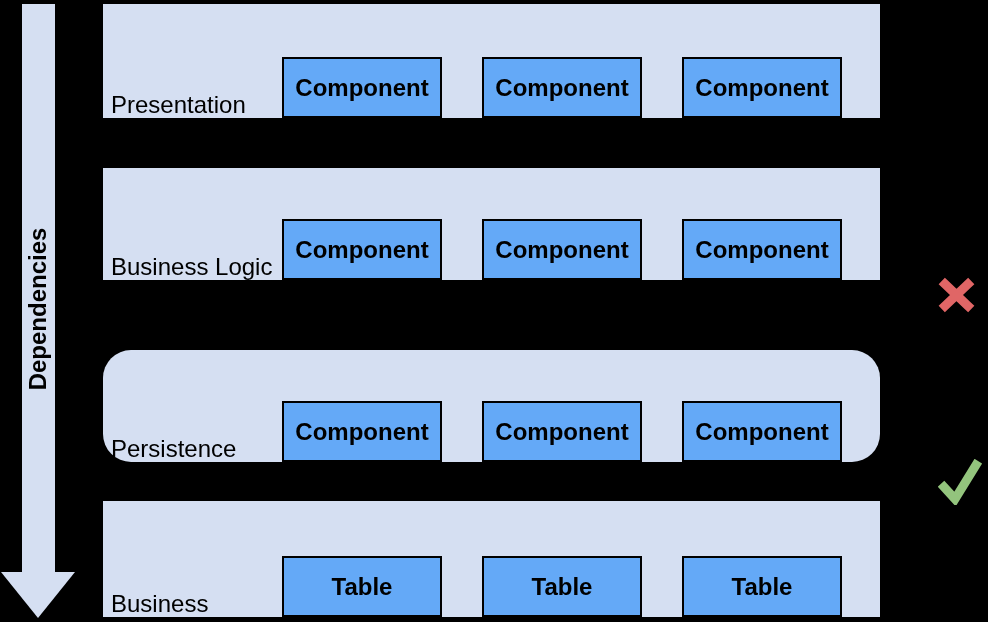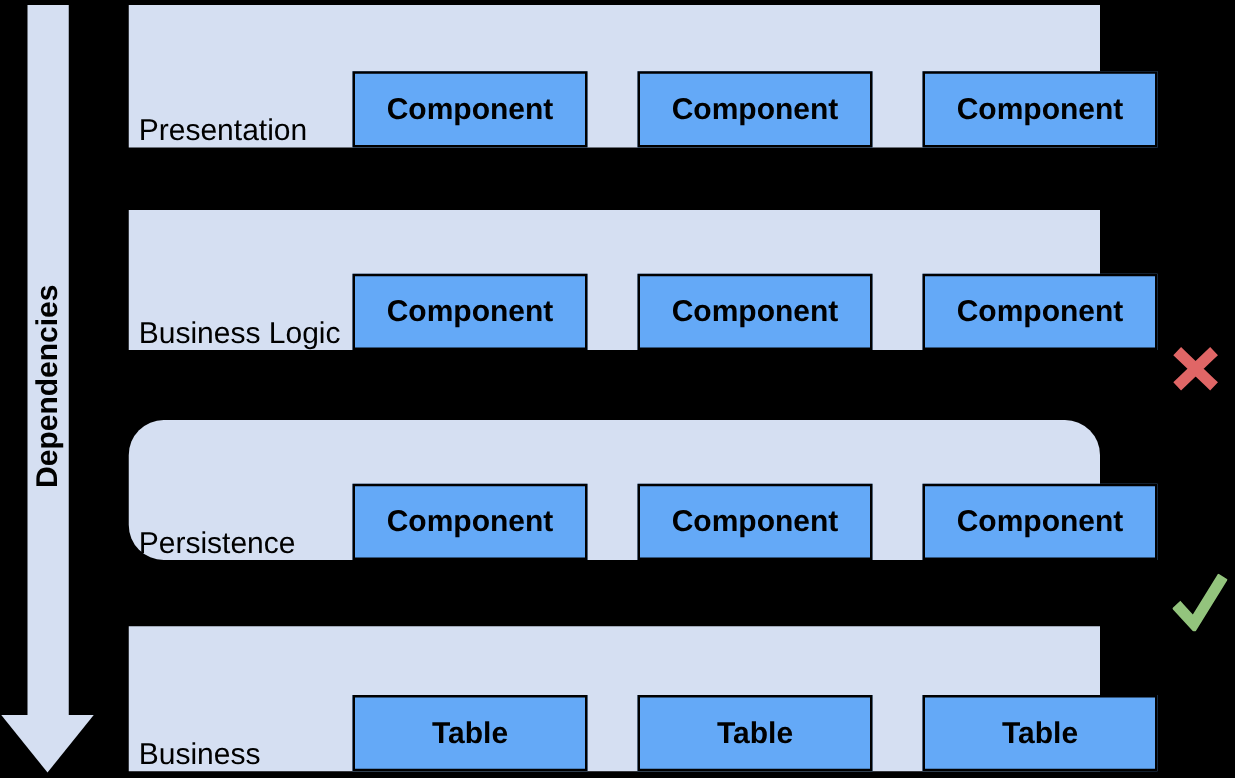--- a/index.html
+++ b/index.html
@@ -54,34 +54,34 @@
     left: 103px;
     width: 777px;
     background: #D5DFF2;
     display: flex;
     align-items: flex-end;
     padding-left: 8px;
     box-sizing: border-box;
   }
   .layer-1 { top: 4px;   height: 114px; }
   .layer-2 { top: 168px; height: 112px; }
-  .layer-3 { top: 336px; height: 112px; border-radius: 28px; }
+  .layer-3 { top: 350px; height: 112px; border-radius: 28px; }
   .layer-4 { top: 501px; height: 116px; }
 
   .layer-label {
     flex: 0 0 171px;
     font-size: 24px;
     line-height: 1.1;
   }
   .boxes {
     display: flex;
     gap: 40px;
   }
   .box {
-    width: 188px;
+    width: 160px;
     height: 61px;
     box-sizing: border-box;
     background: #64A9F7;
     border: 2px solid #000000;
     display: flex;
     align-items: center;
     justify-content: center;
     font-size: 24px;
     font-weight: bold;
   }

